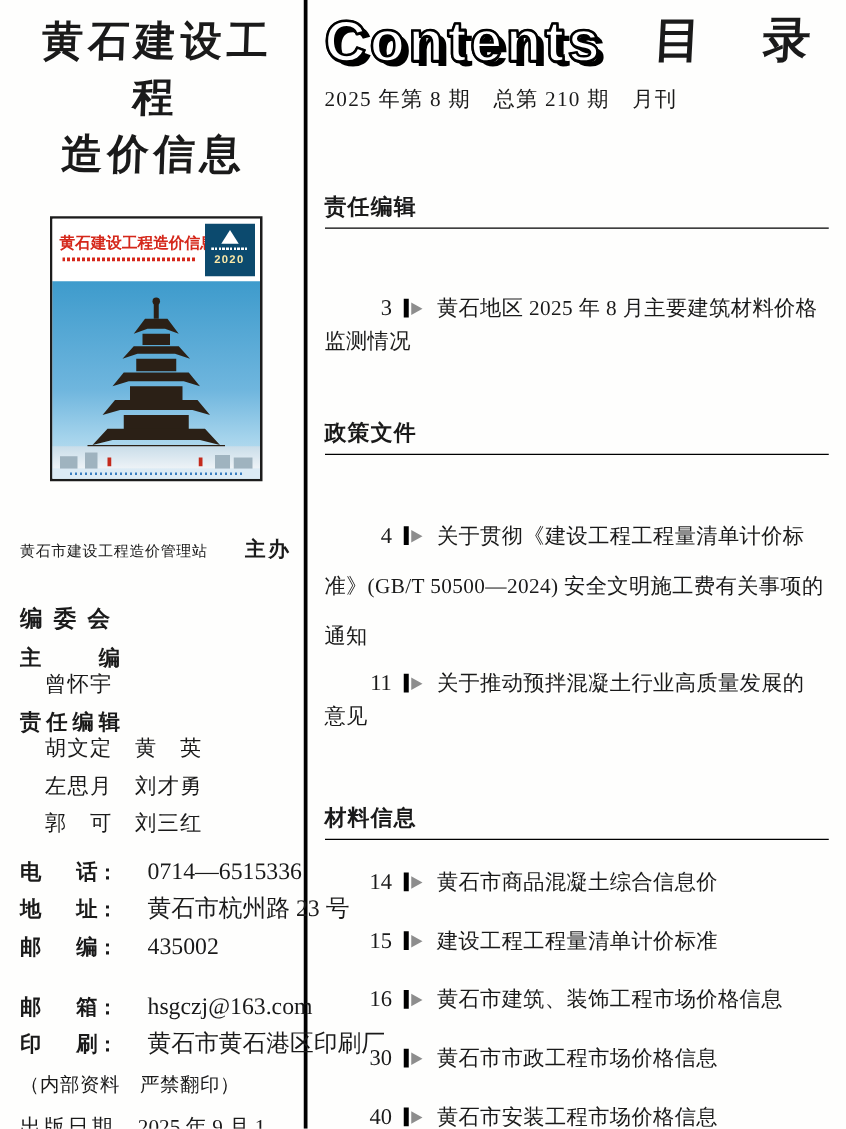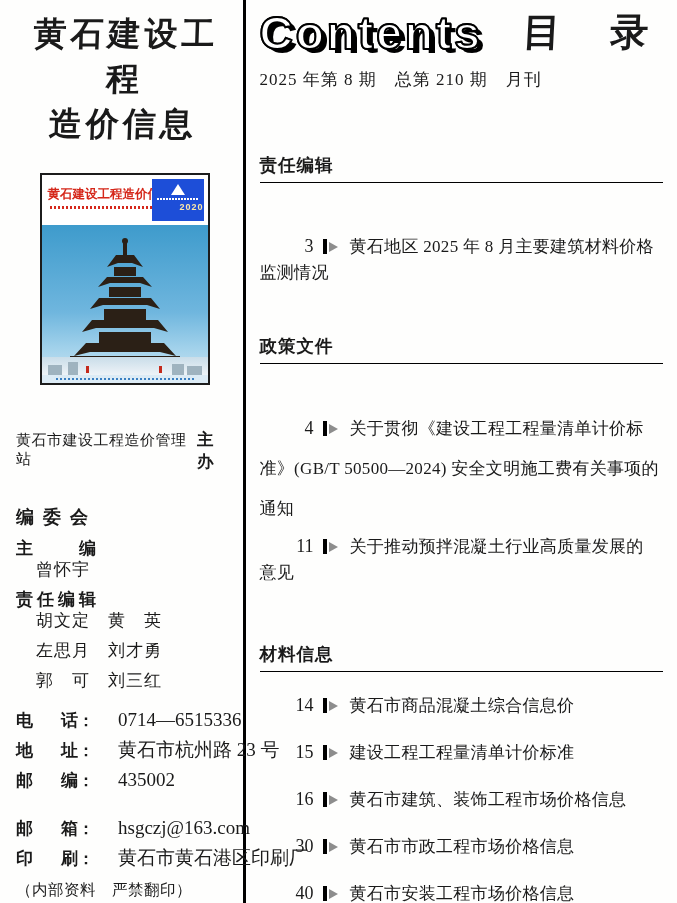--- a/index.html
+++ b/index.html
@@ -19,37 +19,37 @@
   .mast-title {
     margin-top:12px; text-align:center; font-weight:bold; font-size:33px;
     line-height:45px; letter-spacing:4px; transform:skewX(-2deg);
   }
 
   .cover { width:170px; height:212px; margin:26px auto 0; border:2px solid #1c1c1c; position:relative; background:#fff; }
   .cover-band { position:absolute; top:0; left:0; right:0; height:50px; background:#fff; }
   .cover-band-title { margin:11px 48px 0 6px; color:#d5281b; font-weight:bold; font-size:12.5px; letter-spacing:0; white-space:nowrap; }
   .cover-band-strip { height:3px; margin:3px 52px 0 8px;
     background:repeating-linear-gradient(90deg,#d5281b 0 2px,transparent 2px 4px); }
-  .cover-badge { position:absolute; top:4px; right:4px; width:52px; height:42px; background:#1d4ed8; text-align:right; }
+  .cover-badge { position:absolute; top:4px; right:4px; width:40px; height:42px; background:#0c4a6e; text-align:center; }
   .badge-pagoda { width:0; height:0; margin:5px auto 0; border-left:7px solid transparent; border-right:7px solid transparent; border-bottom:11px solid #fff; }
   .badge-strip { height:2px; margin:3px 5px 0; background:repeating-linear-gradient(90deg,#fff 0 2px,transparent 2px 3px); }
   .badge-year { margin-top:2px; color:#fce9a8; font-weight:bold; font-size:9px; letter-spacing:1px; }
   .cover-photo { position:absolute; top:50px; left:0; right:0; bottom:0; overflow:hidden;
     background:linear-gradient(180deg,#3e9bcc 0%,#6fb6de 55%,#a6d4ec 80%,#cfe5f2 100%); }
   .cover-photo svg { position:absolute; left:50%; bottom:18px; transform:translateX(-50%); }
   .photo-ground { position:absolute; left:0; right:0; bottom:8px; height:18px;
     background:linear-gradient(180deg,#c9dde9,#eef3f7); }
   .bld { position:absolute; bottom:0; background:#9fb3bf; }
   .flag { position:absolute; bottom:2px; width:3px; height:7px; background:#c42a1c; }
   .photo-caption { position:absolute; left:0; right:0; bottom:0; height:8px; background:#dcebf5; }
   .photo-caption i { display:block; height:2px; margin:3px 14px 0;
     background:repeating-linear-gradient(90deg,#3a7fc1 0 2px,transparent 2px 4px); }
 
   .publisher { margin-top:44px; display:flex; justify-content:space-between; align-items:baseline; }
-  .publisher-name { font-size:15px; letter-spacing:0.5px; }
+  .publisher-name { font-size:12px; letter-spacing:0.5px; }
   .publisher-role { font-weight:bold; font-size:16.5px; letter-spacing:2px; }
 
   .ed-block { margin-top:32px; }
   .ed-heading { font-weight:bold; font-size:18px; letter-spacing:2px; }
   .ed-row { display:flex; margin-top:9px; line-height:21px;flex-direction:column; }
   .ed-label { width:80px; font-weight:bold; font-size:17px; text-align:justify; text-align-last:justify; flex:none; }
   .ed-names { margin-left:20px; font-size:17px; letter-spacing:1px; white-space:nowrap; }
 
   .ct-block { margin-top:18px; }
   .ct-row { display:flex; margin-top:8px; line-height:21px; align-items:baseline; }

